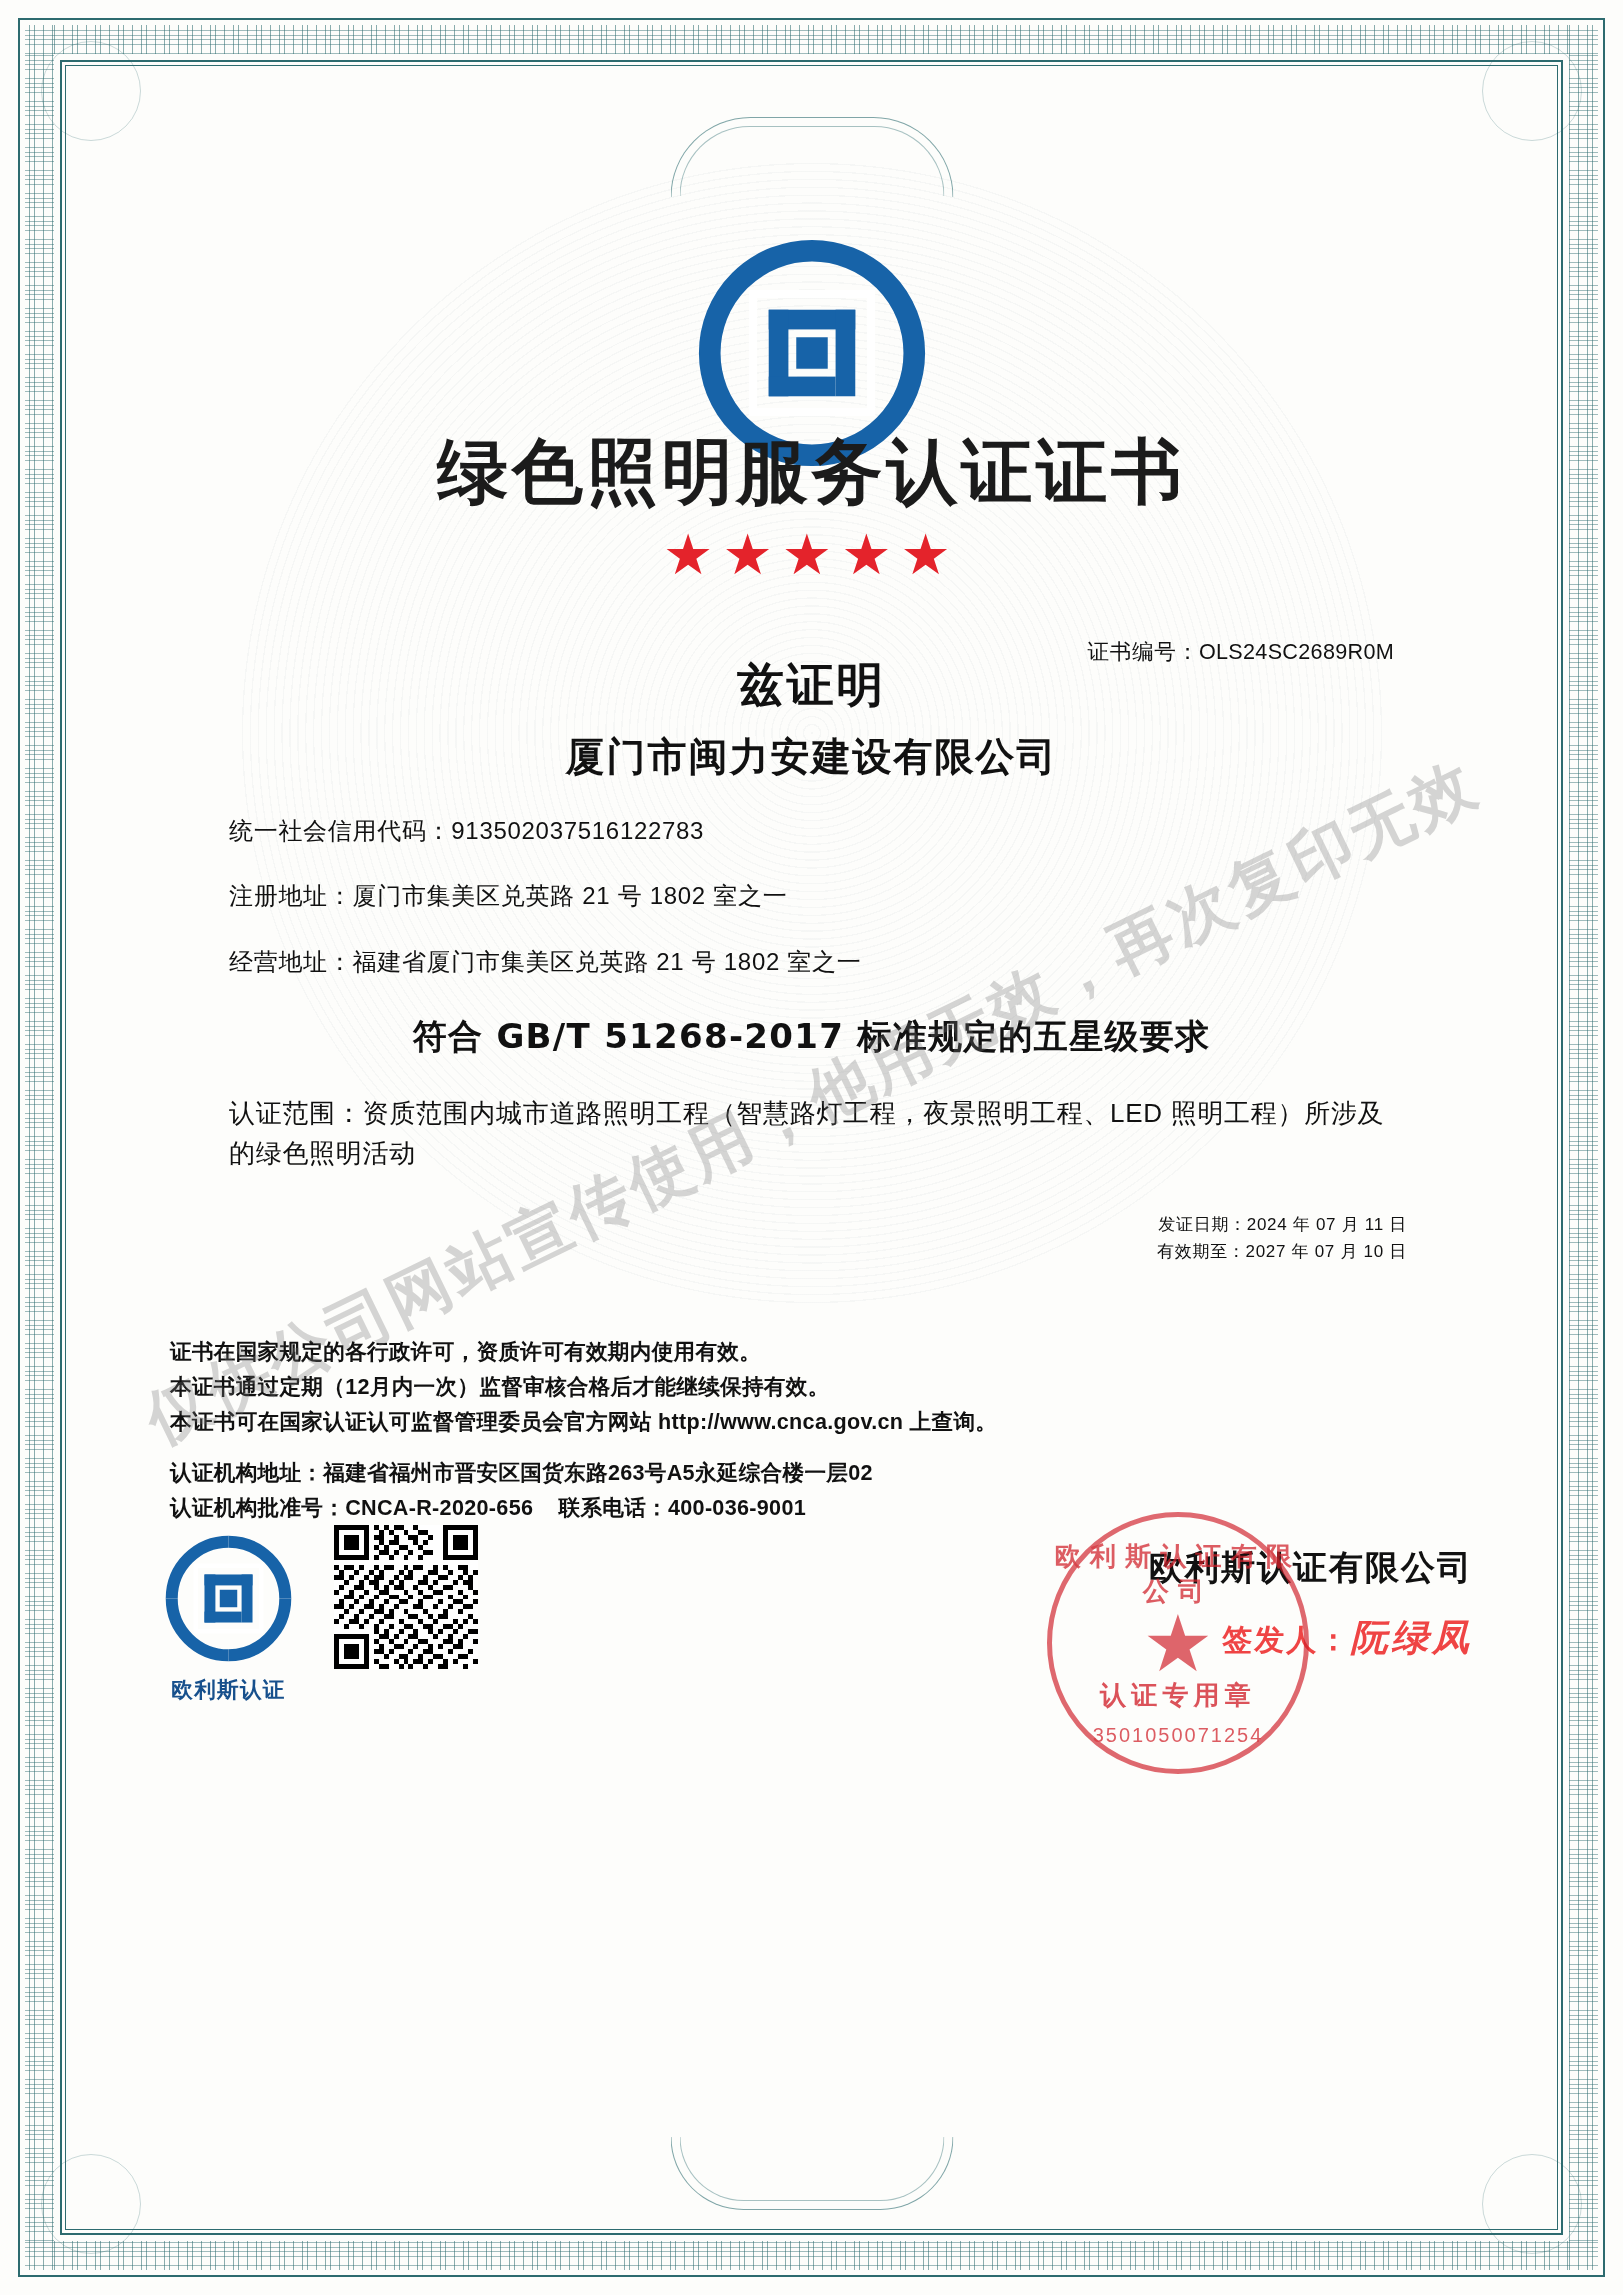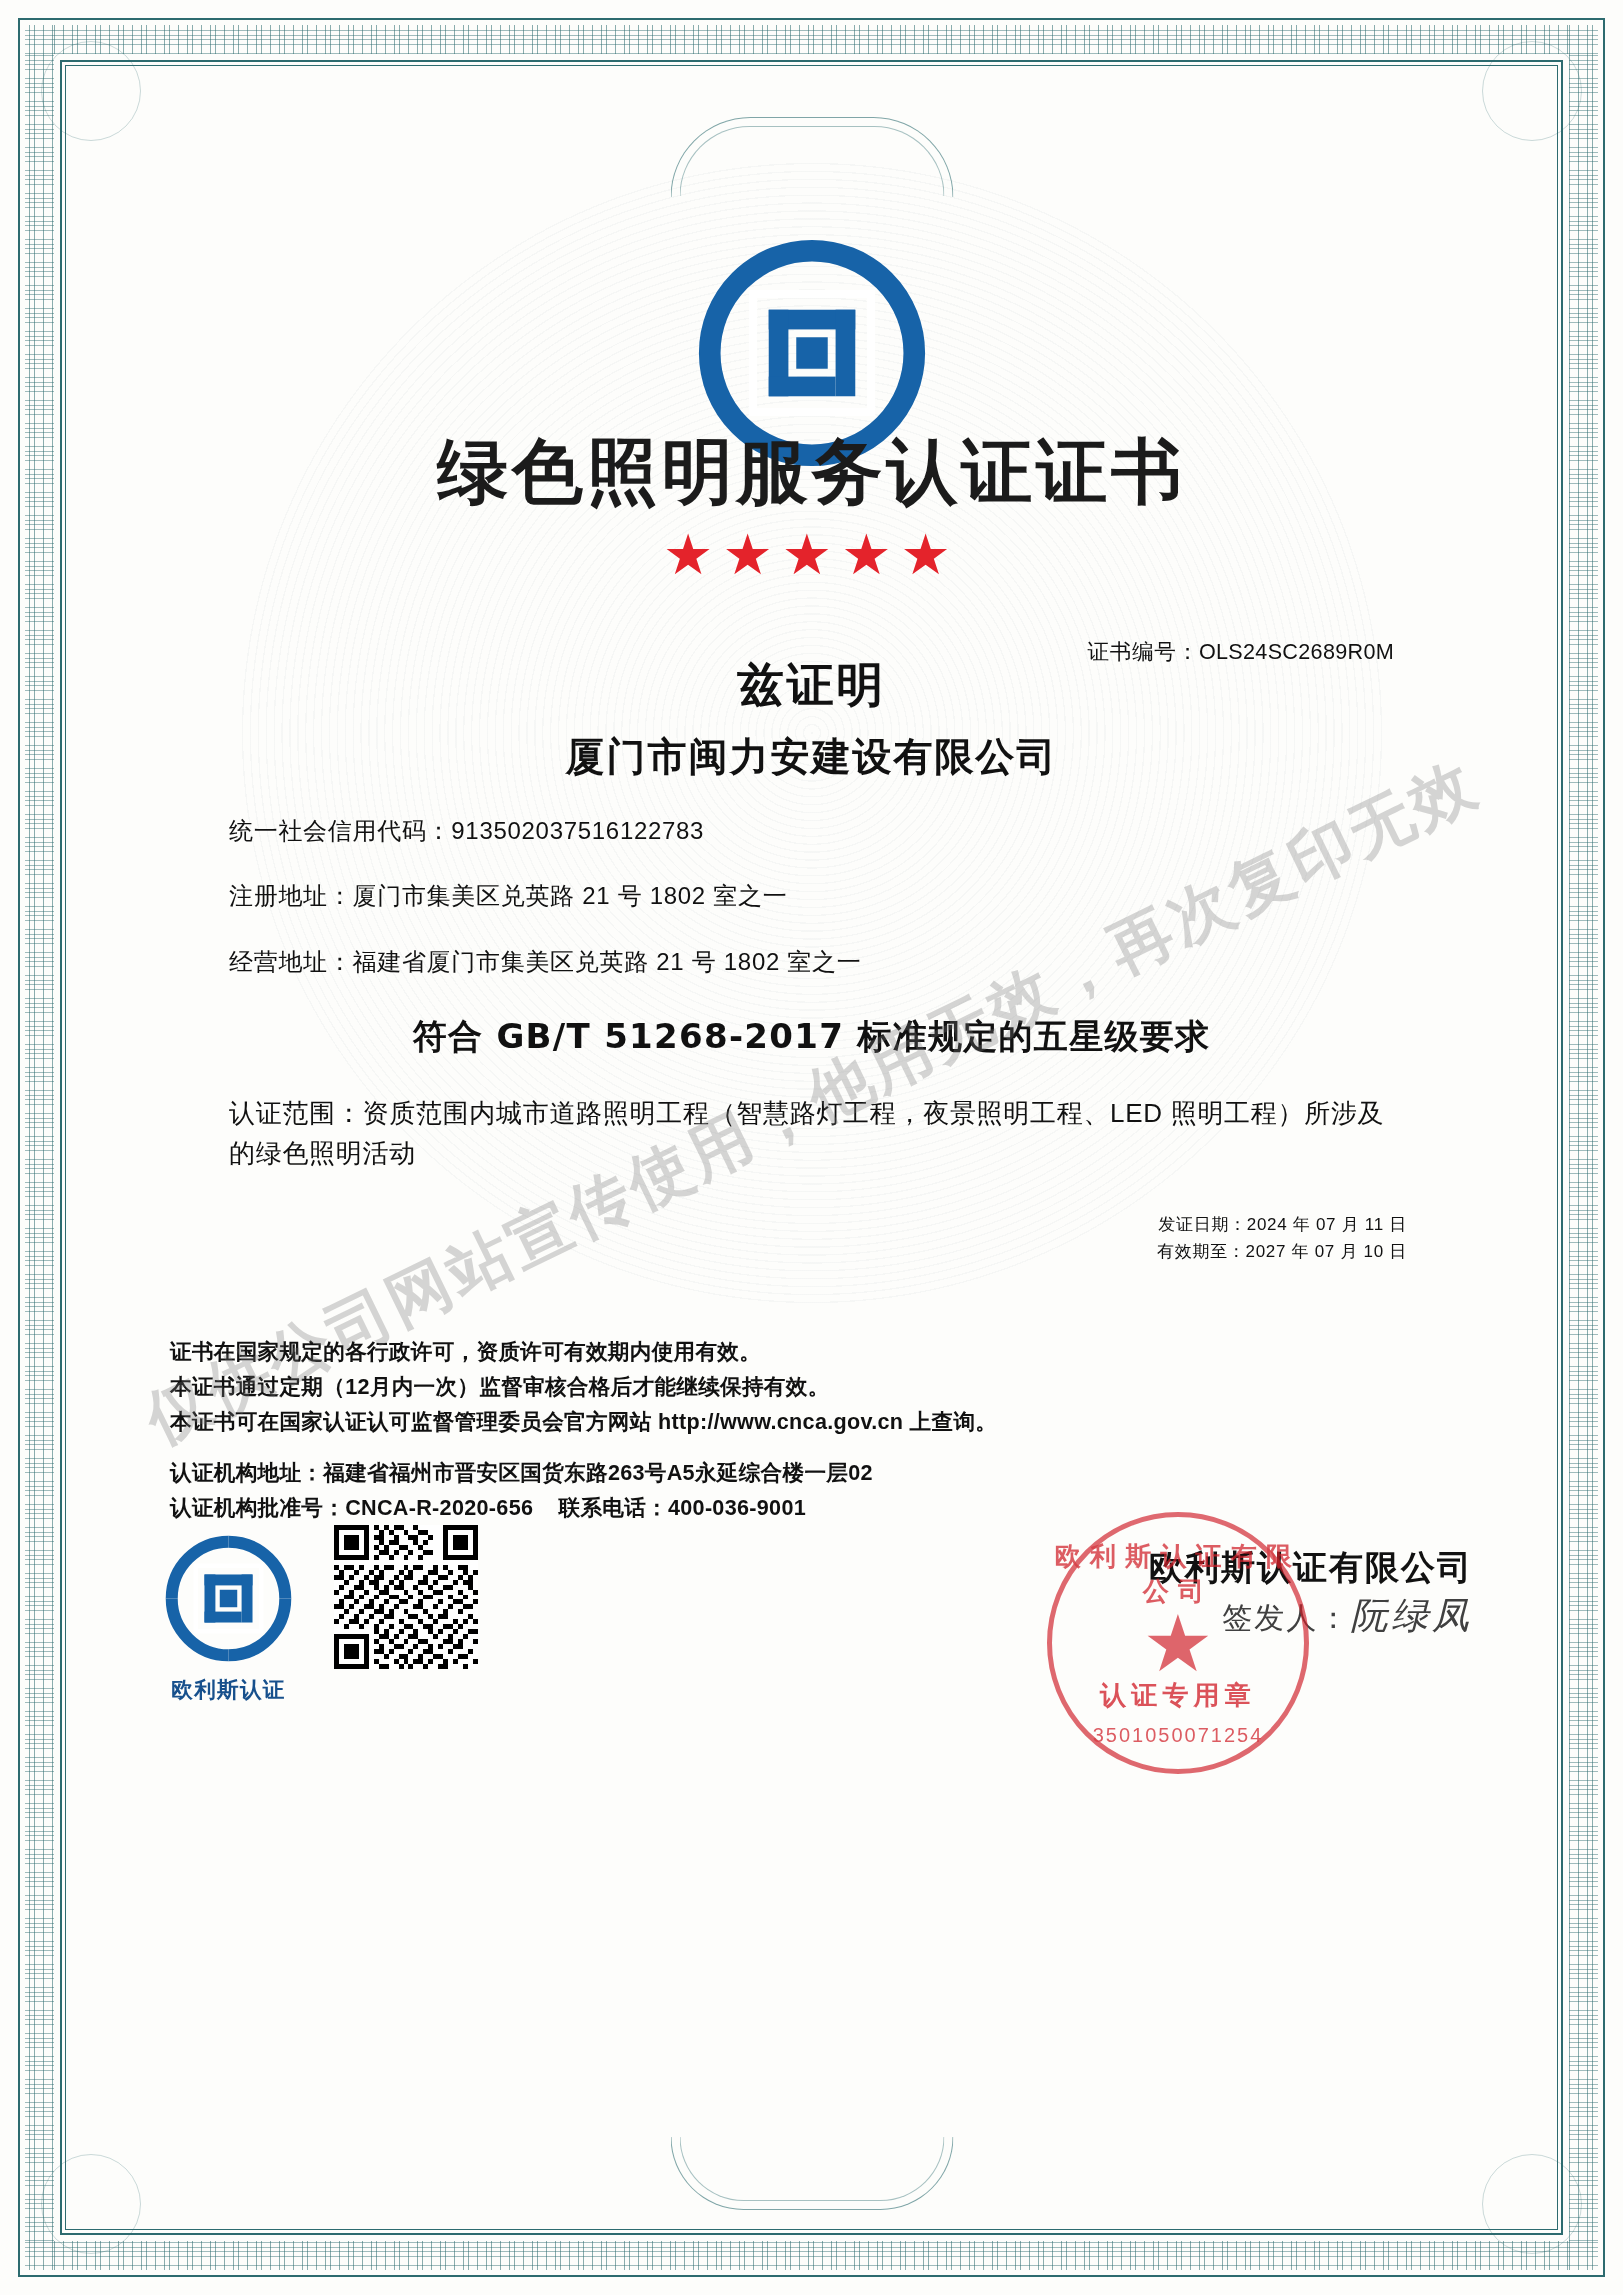--- a/index.html
+++ b/index.html
@@ -292,23 +292,24 @@
     width: 589px;
   }
   .issuer .name {
     font-size: 34px;
     font-weight: bold;
     color: #111;
     letter-spacing: 2px;
     font-family: "DejaVu Sans", "Liberation Sans", sans-serif;
   }
   .issuer .signer {
+    margin-top: 22px;
     font-size: 30px;
-    font-weight: normal;
-    color: #404040;
+    font-weight: bold;
+    color: #ef4444;
     letter-spacing: 2px;
   }
   .issuer .signer .sig {
     font-family: "Liberation Serif", "DejaVu Serif", serif;
     font-style: italic;
     font-size: 37px;
     letter-spacing: 3.9px;
   }
 
   

